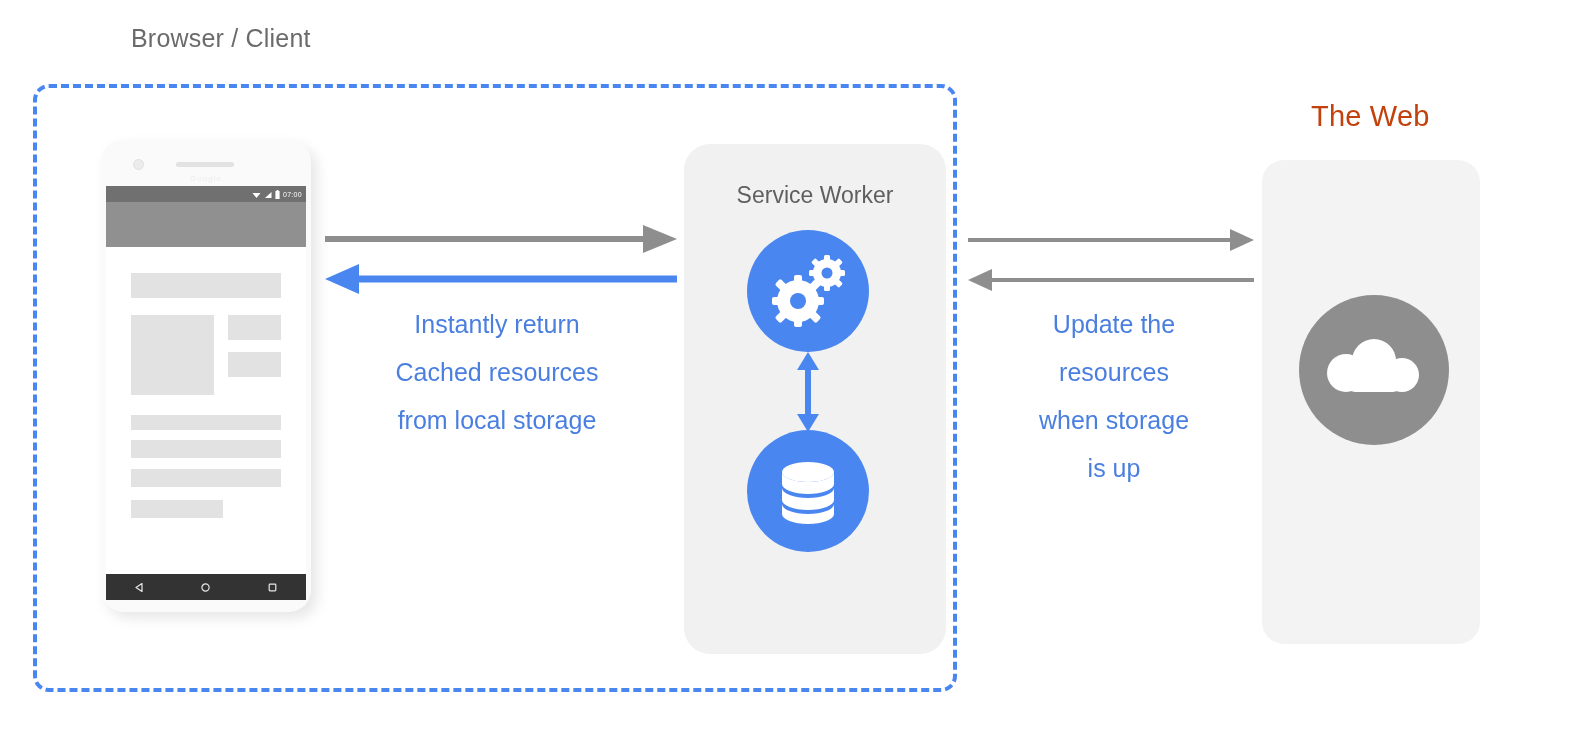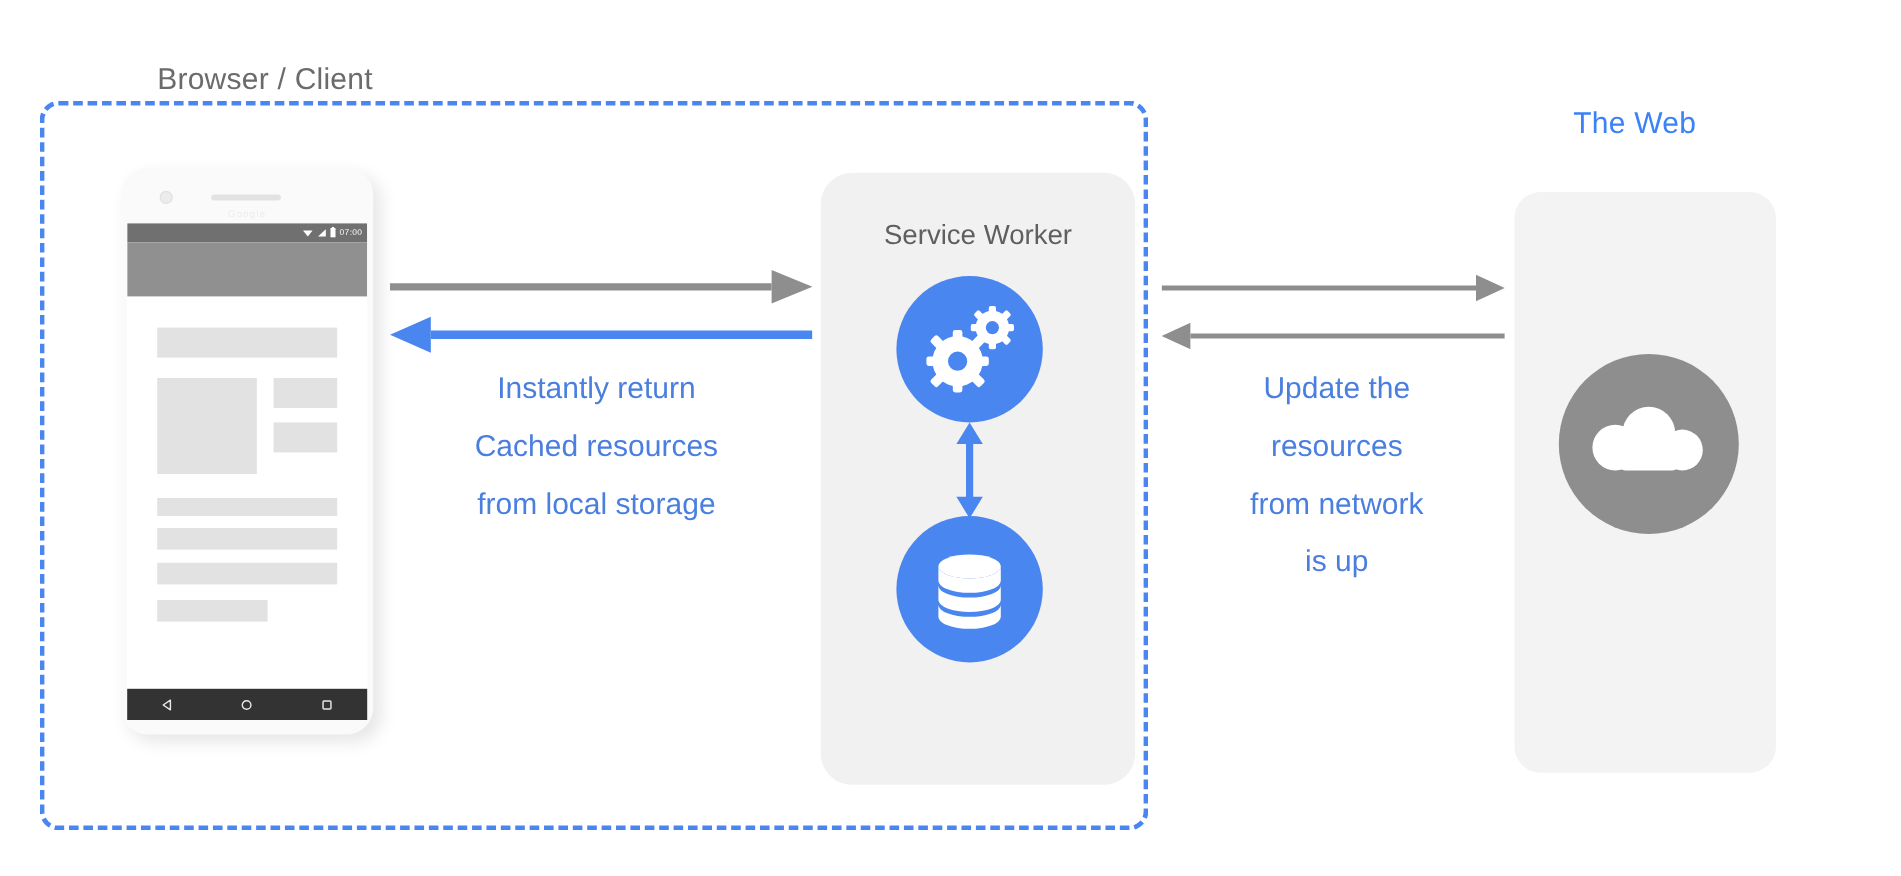--- a/index.html
+++ b/index.html
@@ -5,25 +5,25 @@
   html,body{margin:0;padding:0;background:#ffffff;}
   body{
     width:1584px;height:730px;position:relative;overflow:hidden;
     font-family:"Liberation Sans","DejaVu Sans",sans-serif;
   }
   .stage{position:absolute;inset:0;}
 
   
   .label-browser{
     position:absolute;left:131px;top:24px;
-    font-size:25px;color:#6b6b6b;letter-spacing:.2px;white-space:nowrap;margin-top:28px;
+    font-size:25px;color:#6b6b6b;letter-spacing:.2px;white-space:nowrap;
   }
   .label-web{
-    position:absolute;left:1311px;top:89px;
-    font-size:25px;color:#3b82f6;letter-spacing:.2px;white-space:nowrap;
+    position:absolute;left:1311px;top:100px;
+    font-size:29px;color:#c2410c;letter-spacing:.2px;white-space:nowrap;
   }
 
   
   .client-box{
     position:absolute;left:33px;top:84px;width:924px;height:608px;
     border:4px dashed #4a86f0;border-radius:16px;box-sizing:border-box;
   }
 
   
   .sw-panel{
@@ -268,21 +268,21 @@
     <path d="M262 3 L286 14 L262 25 Z" fill="#8e8e8e"></path>
   </svg>
 
   <svg class="arrow-svg arr-right-bot" viewBox="0 0 286 28">
     <line x1="24" y1="14" x2="286" y2="14" stroke="#8e8e8e" stroke-width="4"></line>
     <path d="M24 3 L0 14 L24 25 Z" fill="#8e8e8e"></path>
   </svg>
 
   <div class="ann ann-right">Update the
 resources
-from network
+when storage
 is up</div>
 
   <div class="web-panel"></div>
   <div class="gray-circle">
     <svg width="104" height="70" viewBox="0 0 104 70">
       <g fill="#ffffff">
         <circle cx="52" cy="26" r="22"></circle>
         <circle cx="24" cy="38" r="19"></circle>
         <circle cx="80" cy="40" r="17"></circle>
         <rect x="24" y="38" width="56" height="19" rx="9"></rect>

